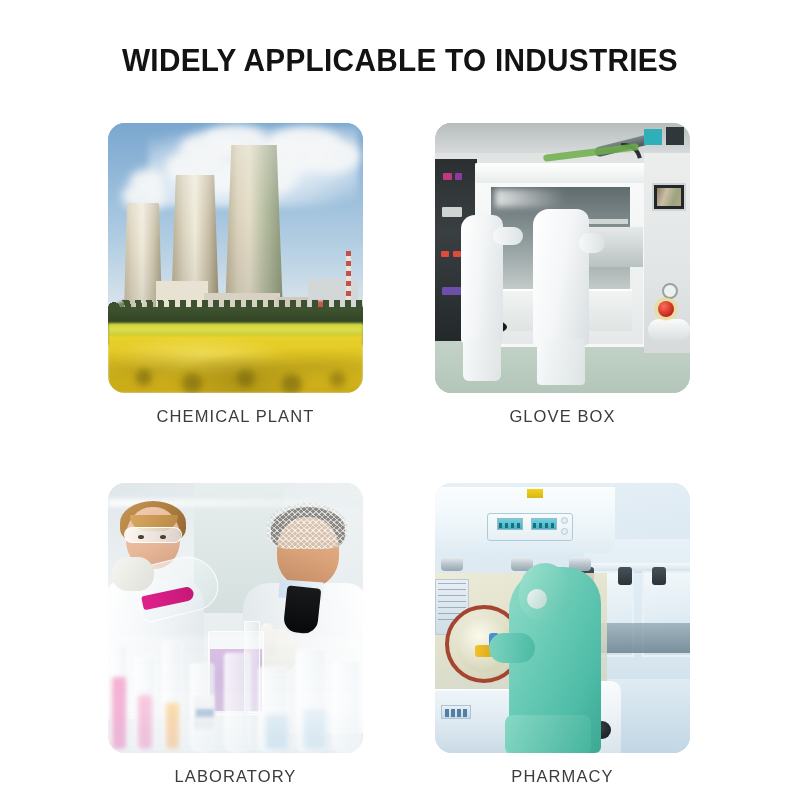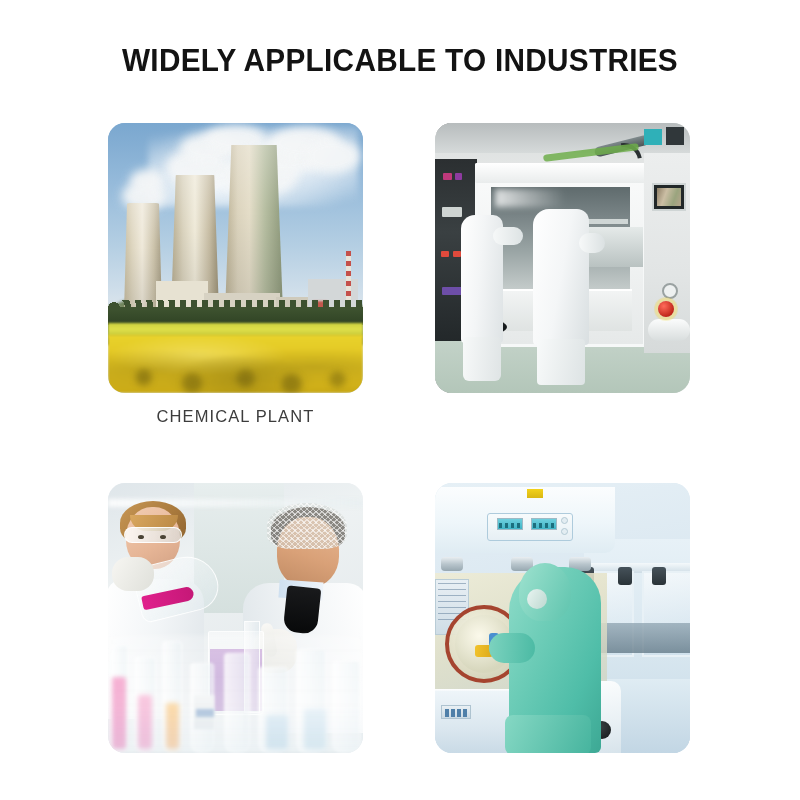--- a/index.html
+++ b/index.html
@@ -540,20 +540,21 @@
         <div class="glove-2"></div>
         <div class="port-2"></div>
         <div class="glove-3"></div>
 
         <div class="right-col"></div>
         <div class="hmi"></div>
         <div class="gauge"></div>
         <div class="cylinder"></div>
         <div class="estop"></div>
       </div>
+      <div class="card-label label-thin">GLOVE BOX</div>
     </div>
 
     <div class="cell row2">
       <div class="card lab">
         <div class="bg"></div>
         <div class="wall"></div>
         <div class="shelf-line"></div>
 
         <div class="m-coat"></div>
         <div class="m-hair"></div>
@@ -589,20 +590,21 @@
         <div class="label-sm"></div>
         <div class="label-sm2"></div>
         <div class="tube tb5"></div>
         <div class="tube tb6"></div>
         <div class="liq-blue"></div>
         <div class="tube tb7"></div>
         <div class="liq-blue2"></div>
         <div class="tube tb8"></div>
         <div class="fg"></div>
       </div>
+      <div class="card-label label-thin">LABORATORY</div>
     </div>
 
     <div class="cell row2">
       <div class="card ph">
         <div class="bg"></div>
 
         <div class="right-iso"></div>
         <div class="ri-bar"></div>
         <div class="ri-glass-a"></div>
         <div class="ri-glass-b"></div>
@@ -645,16 +647,17 @@
         <div class="chair"></div>
         <div class="chair-knob2"></div>
         <div class="chair-knob"></div>
 
         <div class="worker"></div>
         <div class="w-lap"></div>
         <div class="w-hood"></div>
         <div class="w-mask"></div>
         <div class="w-arm"></div>
       </div>
+      <div class="card-label label-thin">PHARMACY</div>
     </div>
 
   </div>
 </div>
 
 </body></html>

